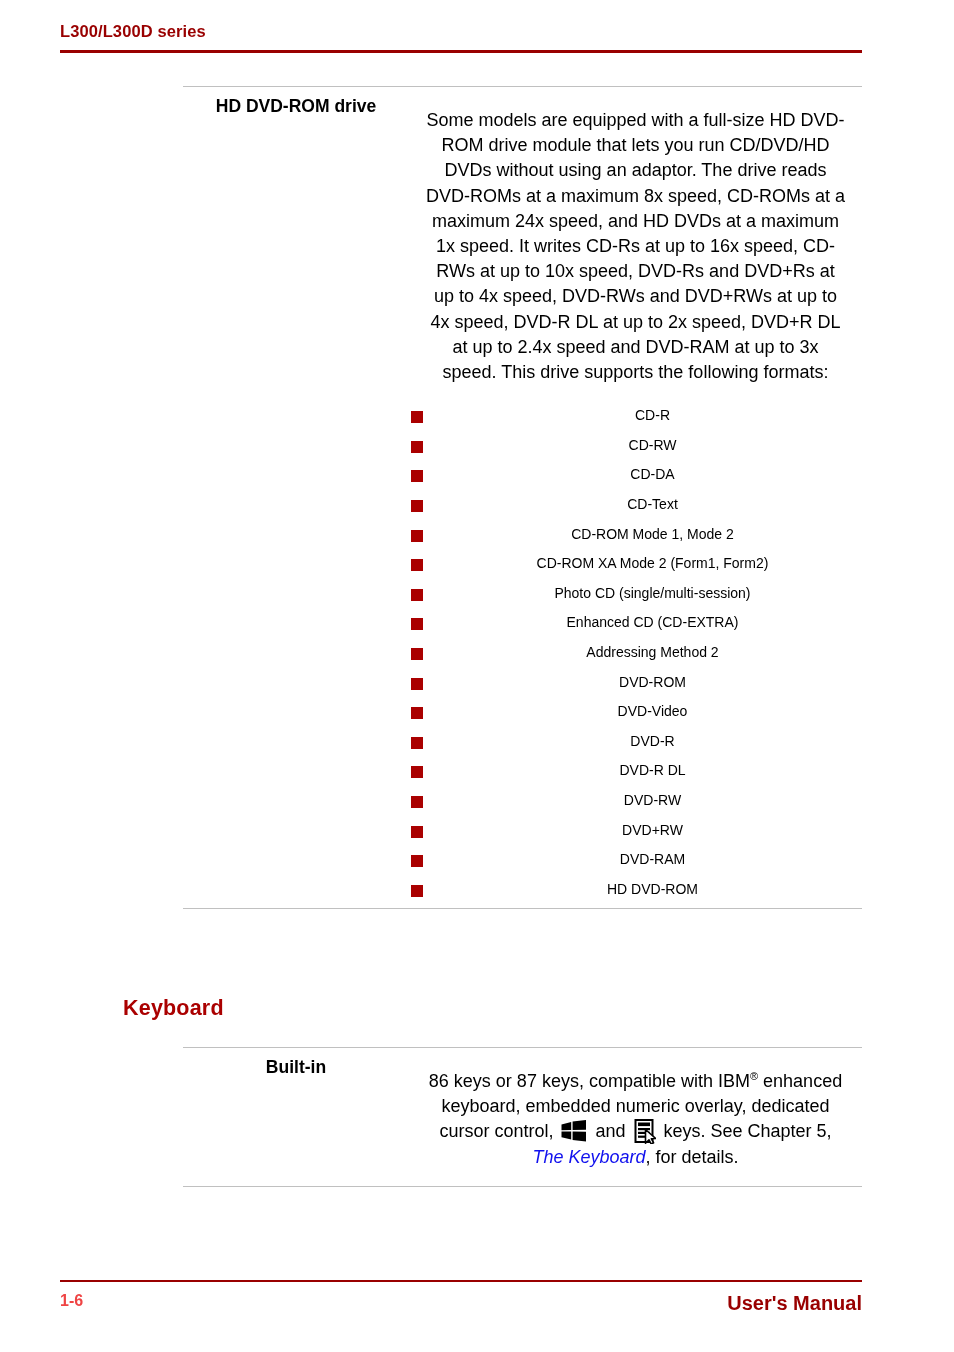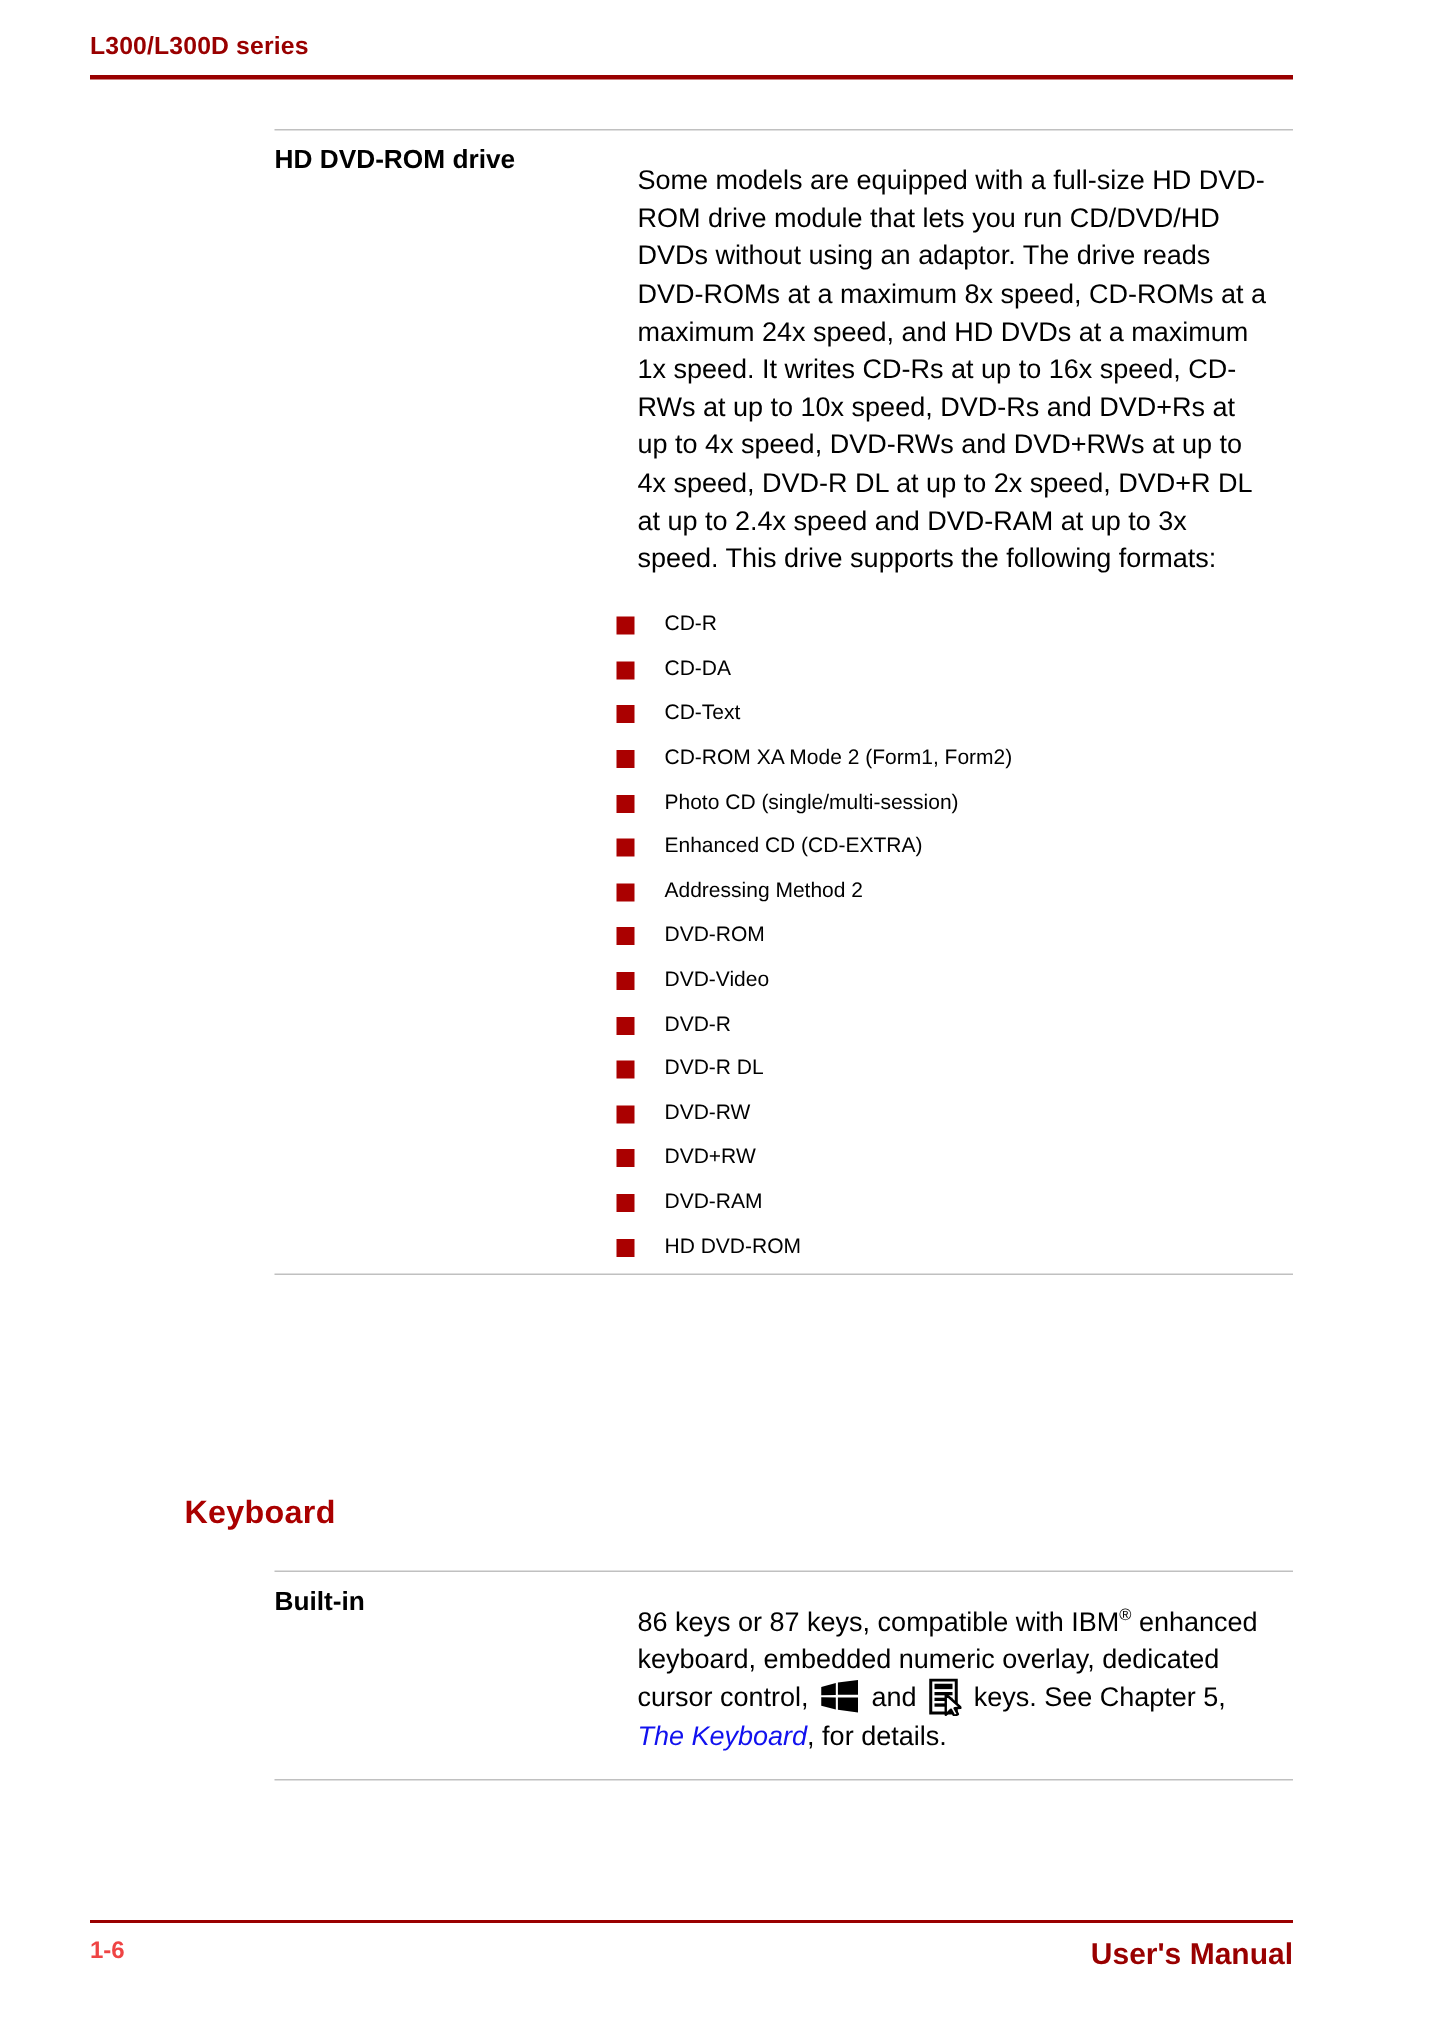--- a/index.html
+++ b/index.html
@@ -62,20 +62,21 @@
   .sep {
     width: 100%;
     height: 1px;
     background: #c0c0c0;
   }
 
   .spec-row {
     display: flex;
     align-items: flex-start;
     padding-top: 5px;
+    text-align: center;
   }
   .spec-term {
     width: 226px;
     flex: 0 0 226px;
     font-size: 17.5px;
     font-weight: bold;
     line-height: 25px;
     padding-top: 2px;
     color: #000000;
   }
@@ -204,25 +205,33 @@
       <div class="spec-desc">
         <p>Some models are equipped with a full-size HD DVD-ROM drive module that lets you run CD/DVD/HD DVDs without using an adaptor. The drive reads DVD-ROMs at a maximum 8x speed, CD-ROMs at a maximum 24x speed, and HD DVDs at a maximum 1x speed. It writes CD-Rs at up to 16x speed, CD-RWs at up to 10x speed, DVD-Rs and DVD+Rs at up to 4x speed, DVD-RWs and DVD+RWs at up to 4x speed, DVD-R DL at up to 2x speed, DVD+R DL at up to 2.4x speed and DVD-RAM at up to 3x speed. This drive supports the following formats:</p>
 
         <ul class="fmt-list">
           <li>
             <span class="bullet-square"></span>
             <span>CD-R</span>
           </li>
           <li>
             <span class="bullet-square"></span>
+            <span>CD-RW</span>
+          </li>
+          <li>
+            <span class="bullet-square"></span>
             <span>CD-DA</span>
           </li>
           <li>
             <span class="bullet-square"></span>
             <span>CD-Text</span>
+          </li>
+          <li>
+            <span class="bullet-square"></span>
+            <span>CD-ROM Mode 1, Mode 2</span>
           </li>
           <li>
             <span class="bullet-square"></span>
             <span>CD-ROM XA Mode 2 (Form1, Form2)</span>
           </li>
           <li>
             <span class="bullet-square"></span>
             <span>Photo CD (single/multi-session)</span>
           </li>
           <li>

